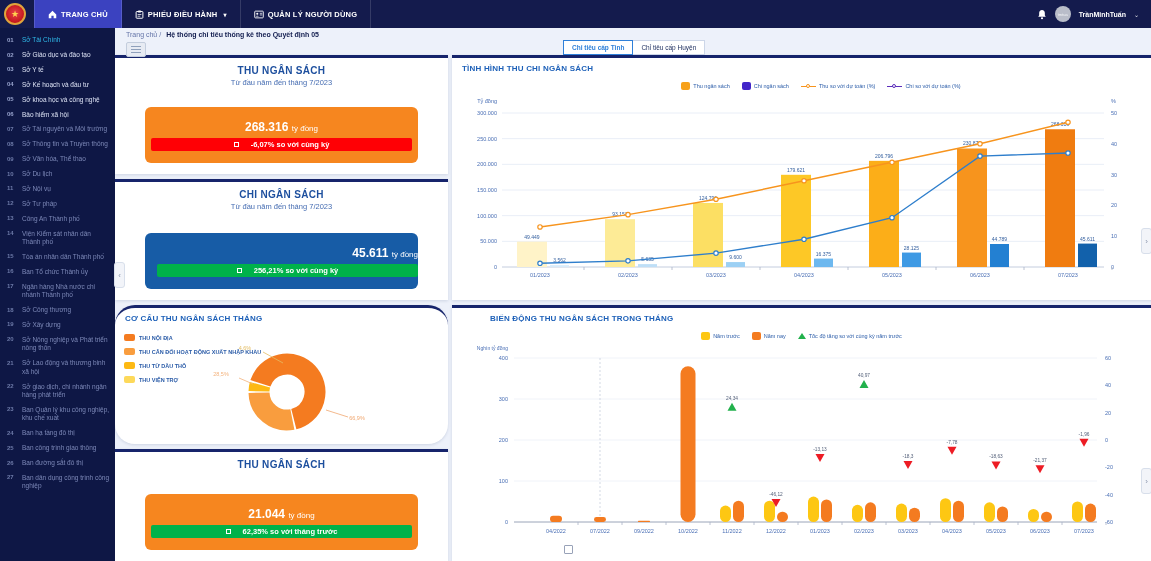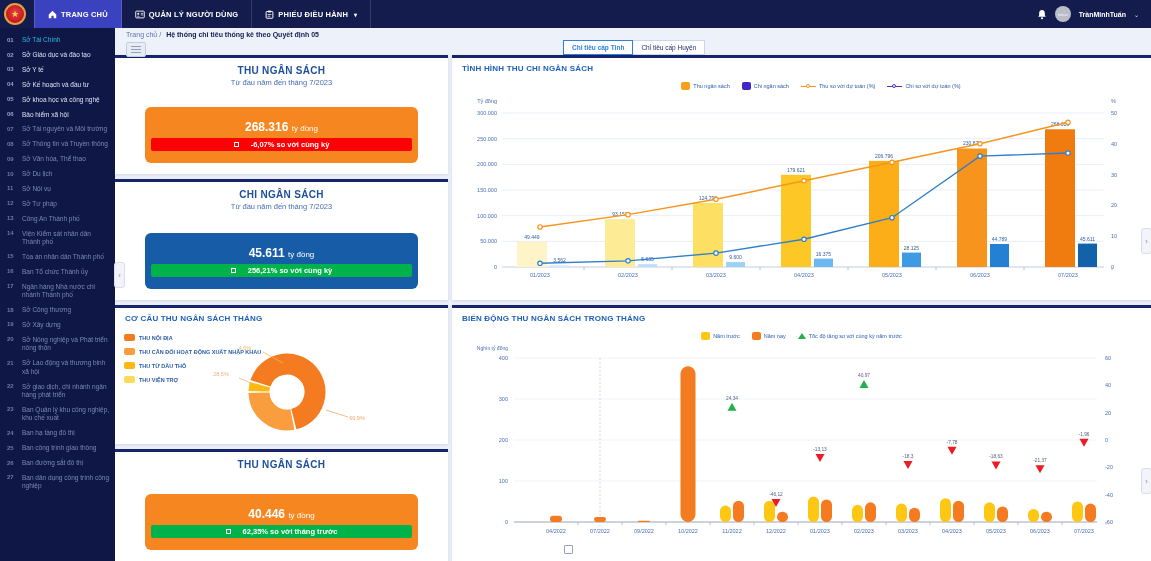--- a/index.html
+++ b/index.html
@@ -39,24 +39,24 @@
   .list-btn i{display:block;height:1px;background:#8fa0bb;}
   .toggles{position:absolute;left:563px;top:40px;display:flex;z-index:4;}
   .toggle{height:15px;padding:0 8px;font-size:6.5px;display:flex;align-items:center;background:#fff;cursor:pointer;white-space:nowrap;}
   .toggle.active{color:#2f80d9;border:1px solid #2f80d9;font-weight:bold;}
   .toggle:not(.active){color:#1a2b5c;border:1px solid #ccd6e8;border-left:none;}
 
   
   .card{position:absolute;background:#fff;border-top:3px solid #16246b;box-shadow:0 1px 3px rgba(20,40,90,.14);}
   #card-thu-ytd{left:115px;top:55px;width:333px;height:119px;}
   #card-chi-ytd{left:115px;top:179px;width:333px;height:121px;}
-  #card-cocau{left:115px;top:305px;width:333px;height:139px;}
+  #card-cocau{left:115px;top:305px;width:333px;height:139px;border-radius:20px;}
   #card-thu-month{left:115px;top:449px;width:333px;height:112px;}
   #card-tinhhinh{left:452px;top:55px;width:738px;height:245px;}
-  #card-biendong{left:452px;top:305px;width:699px;height:256px;}
+  #card-biendong{left:452px;top:305px;width:699px;height:256px;padding-left:28px;}
 
   .stat-title{text-align:center;font-weight:bold;color:#1d4f9e;font-size:10px;margin-top:7px;letter-spacing:.3px;}
   .stat-sub{text-align:center;color:#466db2;font-size:7.5px;margin-top:2px;}
   .value-box{position:absolute;left:30px;right:30px;bottom:11px;height:56px;border-radius:6px;display:flex;flex-direction:column;align-items:center;justify-content:center;gap:4px;}
   .value-line{color:#fff;font-size:12px;font-weight:bold;}
   .value-unit{font-size:8px;font-weight:normal;}
   .ribbon{width:calc(100% - 12px);height:13px;border-radius:2px;display:flex;align-items:center;justify-content:center;color:#fff;font-size:7.5px;font-weight:bold;gap:12px;}
   .ribbon .sq{width:5px;height:5px;border:1px solid #fff;display:inline-block;flex:none;}
 
   .chart-title{font-size:8px;font-weight:bold;color:#1d60b8;margin:6px 0 0 10px;letter-spacing:.2px;}
@@ -76,36 +76,36 @@
 <header class="topbar">
   <div class="logo">★</div>
   <nav class="nav-tabs">
     <div class="nav-tab active">
       <svg width="9" height="9" viewBox="0 0 12 12">
           <path d="M1 6 L6 1 L11 6 V11 H7.5 V7.5 H4.5 V11 H1 Z" fill="#fff"></path>
         </svg>
       <span>TRANG CHỦ</span>
     </div>
     <div class="nav-tab">
+      <svg width="9" height="9" viewBox="0 0 12 12">
+          <rect x="1.5" y="2" width="9" height="9" rx="1" fill="none" stroke="#fff" stroke-width="1.3"></rect>
+          <rect x="4" y="0.8" width="4" height="2.4" rx="0.6" fill="#fff"></rect>
+          <path d="M3.5 6 H8.5 M3.5 8.3 H7" stroke="#fff" stroke-width="1"></path>
+        </svg>
+      <span>PHIẾU ĐIỀU HÀNH</span>
+      <span class="nav-chev">▾</span>
+    </div>
+    <div class="nav-tab">
       <svg width="10" height="9" viewBox="0 0 13 12">
           <rect x="0.8" y="1.5" width="11.4" height="9" rx="1" fill="none" stroke="#fff" stroke-width="1.2"></rect>
           <circle cx="4.2" cy="5" r="1.4" fill="#fff"></circle>
           <path d="M2.3 8.8 C2.3 7.2 6.1 7.2 6.1 8.8" fill="#fff"></path>
           <path d="M7.6 4.4 H10.8 M7.6 6.6 H10.8" stroke="#fff" stroke-width="1"></path>
         </svg>
       <span>QUẢN LÝ NGƯỜI DÙNG</span>
-    </div>
-    <div class="nav-tab">
-      <svg width="9" height="9" viewBox="0 0 12 12">
-          <rect x="1.5" y="2" width="9" height="9" rx="1" fill="none" stroke="#fff" stroke-width="1.3"></rect>
-          <rect x="4" y="0.8" width="4" height="2.4" rx="0.6" fill="#fff"></rect>
-          <path d="M3.5 6 H8.5 M3.5 8.3 H7" stroke="#fff" stroke-width="1"></path>
-        </svg>
-      <span>PHIẾU ĐIỀU HÀNH</span>
-      <span class="nav-chev">▾</span>
     </div>
   </nav>
   <div class="topbar-right">
     <span class="bell">
       <svg width="10" height="11" viewBox="0 0 12 13">
           <path d="M6 1 C3.8 1 2.6 2.6 2.6 4.6 V7.5 L1.5 9.3 H10.5 L9.4 7.5 V4.6 C9.4 2.6 8.2 1 6 1 Z" fill="#fff"></path>
           <circle cx="6" cy="11" r="1.3" fill="#fff"></circle>
         </svg>
     </span>
     <span class="avatar">tmtua</span>
@@ -250,21 +250,21 @@
     <div class="ribbon" id="rib-thu-ytd" style="background: rgb(255, 0, 5);">
         <span class="sq"></span>
         <span>-6,07% so với cùng kỳ</span>
       </div>
   </div>
 </section>
 
 <section class="card" id="card-chi-ytd">
   <div class="stat-title">CHI NGÂN SÁCH</div>
   <div class="stat-sub">Từ đầu năm đến tháng 7/2023</div>
-  <div class="value-box" id="box-chi-ytd" style="background: rgb(23, 92, 166);">
+  <div class="value-box" id="box-chi-ytd" style="background: rgb(23, 92, 166); align-items: flex-end;">
     <div class="value-line"><span>45.611</span> <span class="value-unit">tỷ đồng</span></div>
     <div class="ribbon" id="rib-chi-ytd" style="background: rgb(0, 178, 74);">
         <span class="sq"></span>
         <span>256,21% so với cùng kỳ</span>
       </div>
   </div>
 </section>
 
 <section class="card" id="card-cocau">
   <div class="chart-title">CƠ CẤU THU NGÂN SÁCH THÁNG</div>
@@ -295,21 +295,21 @@
       <path d="M 124 52 L 138 58" stroke="#f3b27c" stroke-width="0.8" fill="none"></path>
       <text x="106" y="50" font-size="5.5" fill="#f3b27c" text-anchor="middle">28,5%</text>
       <path d="M 211 84 L 233 91" stroke="#f0a770" stroke-width="0.8" fill="none"></path>
       <text x="242" y="94" font-size="5.5" fill="#f0a770" text-anchor="middle">66,9%</text>
     </svg>
 </section>
 
 <section class="card" id="card-thu-month">
   <div class="stat-title">THU NGÂN SÁCH</div>
   <div class="value-box" id="box-thu-month" style="background: rgb(246, 134, 31);">
-    <div class="value-line"><span>40.446</span> <span class="value-unit">tỷ đồng</span></div>
+    <div class="value-line"><span>21.044</span> <span class="value-unit">tỷ đồng</span></div>
     <div class="ribbon" id="rib-thu-month" style="background: rgb(0, 178, 74);">
         <span class="sq"></span>
         <span>62,35% so với tháng trước</span>
       </div>
   </div>
 </section>
 
 <section class="card" id="card-tinhhinh">
   <div class="chart-title">TÌNH HÌNH THU CHI NGÂN SÁCH</div>
   <div class="legend-row" id="combo-legend">

